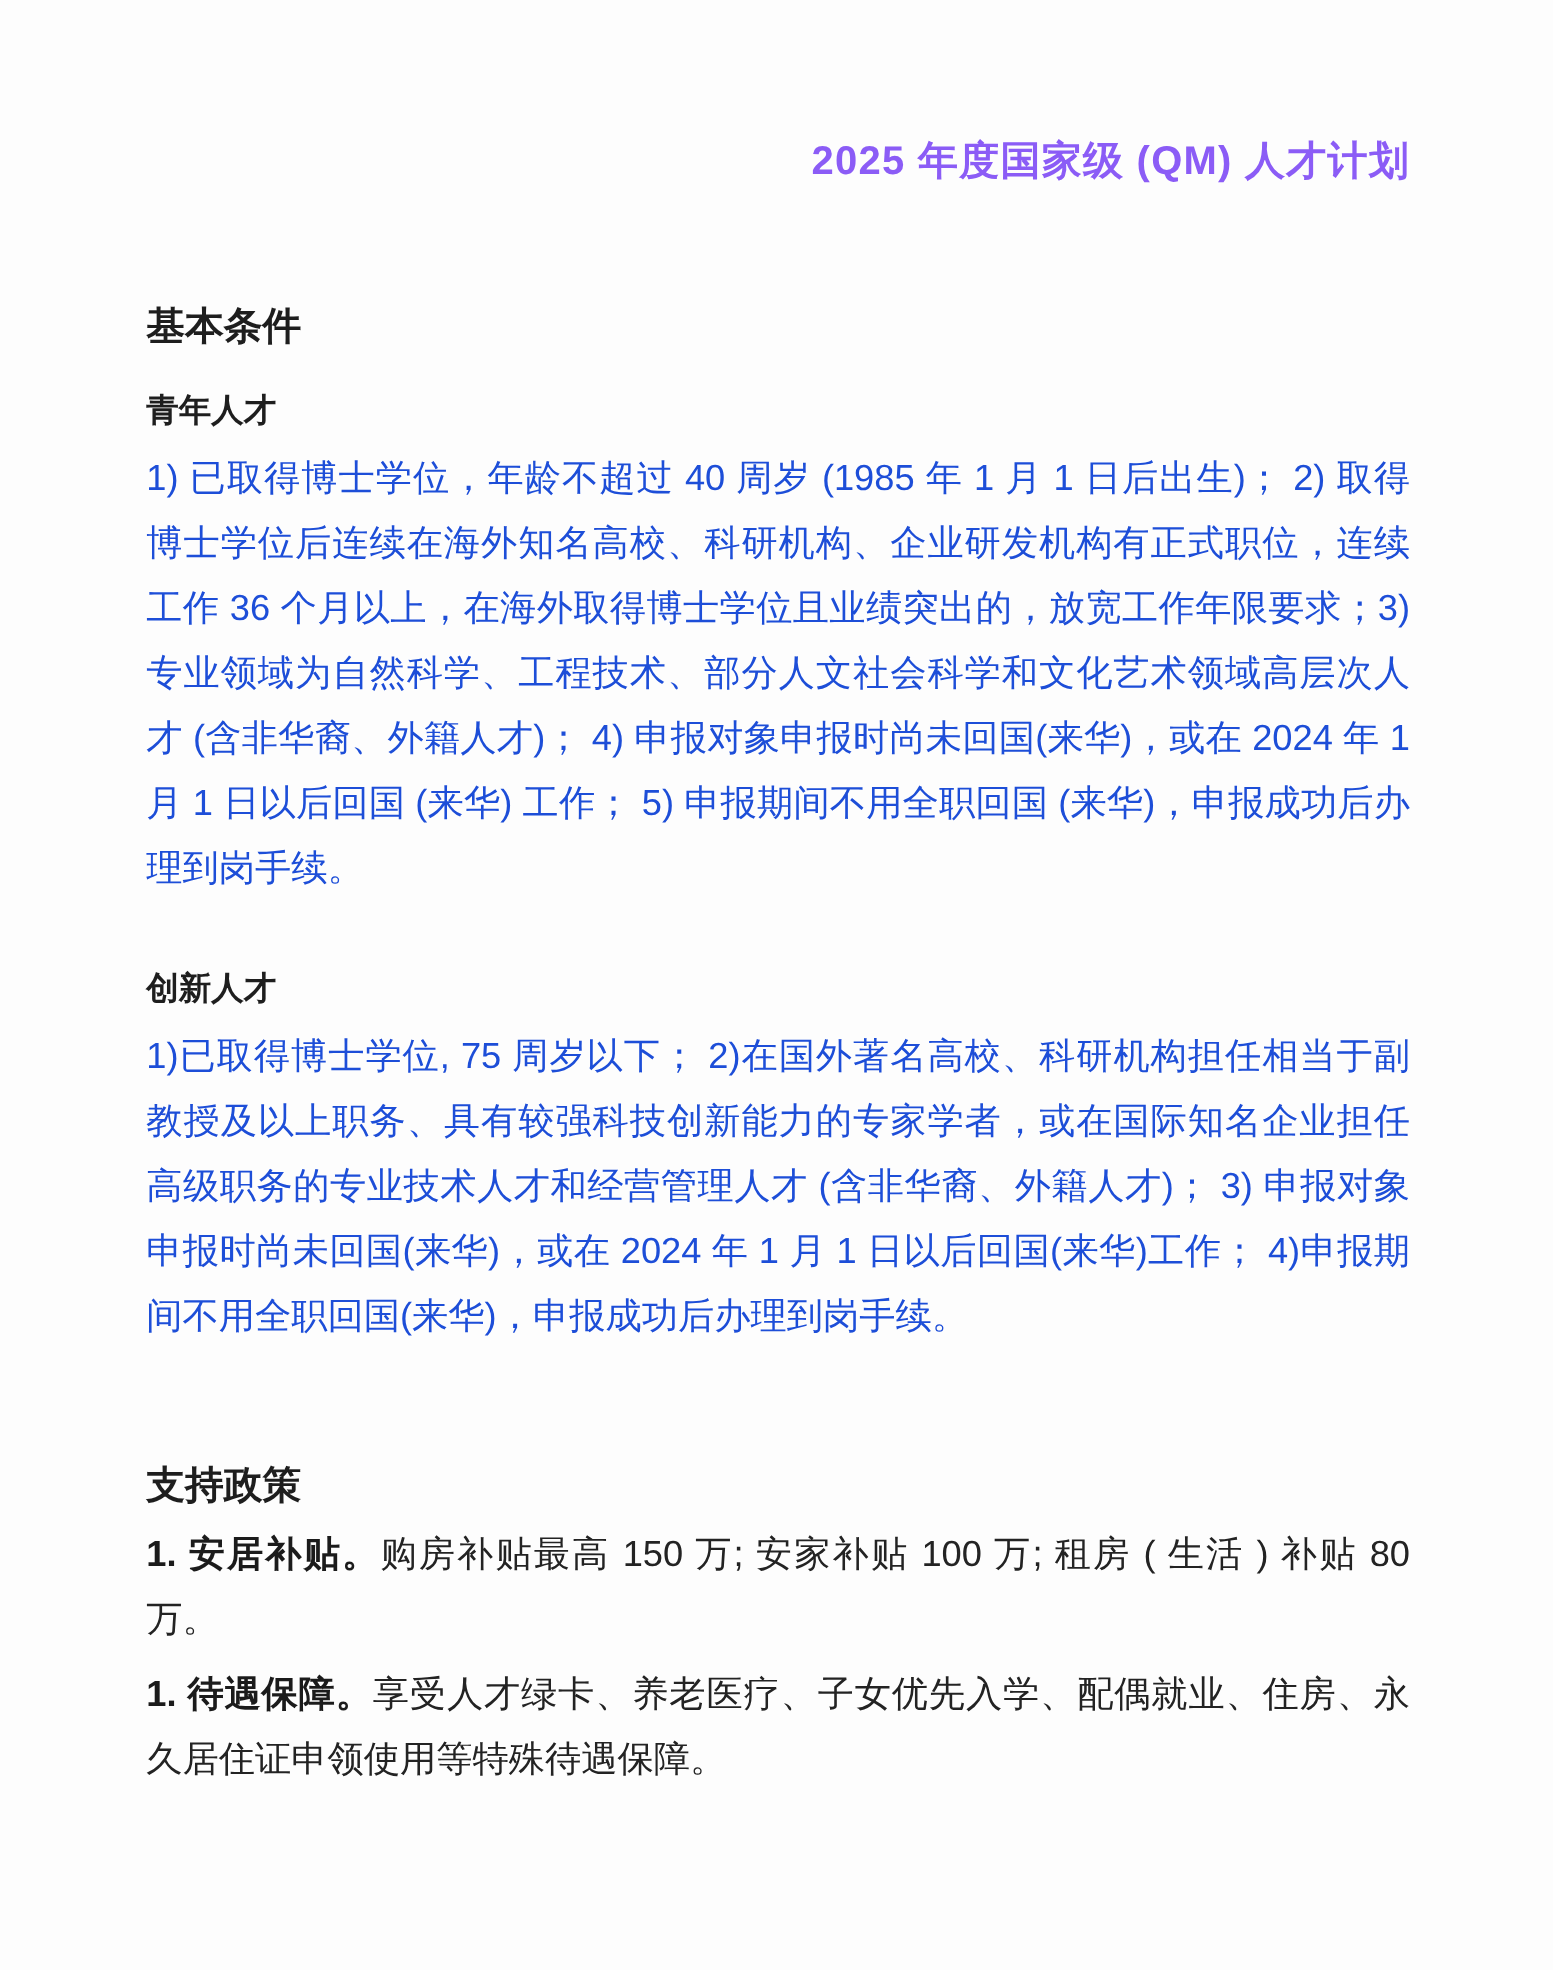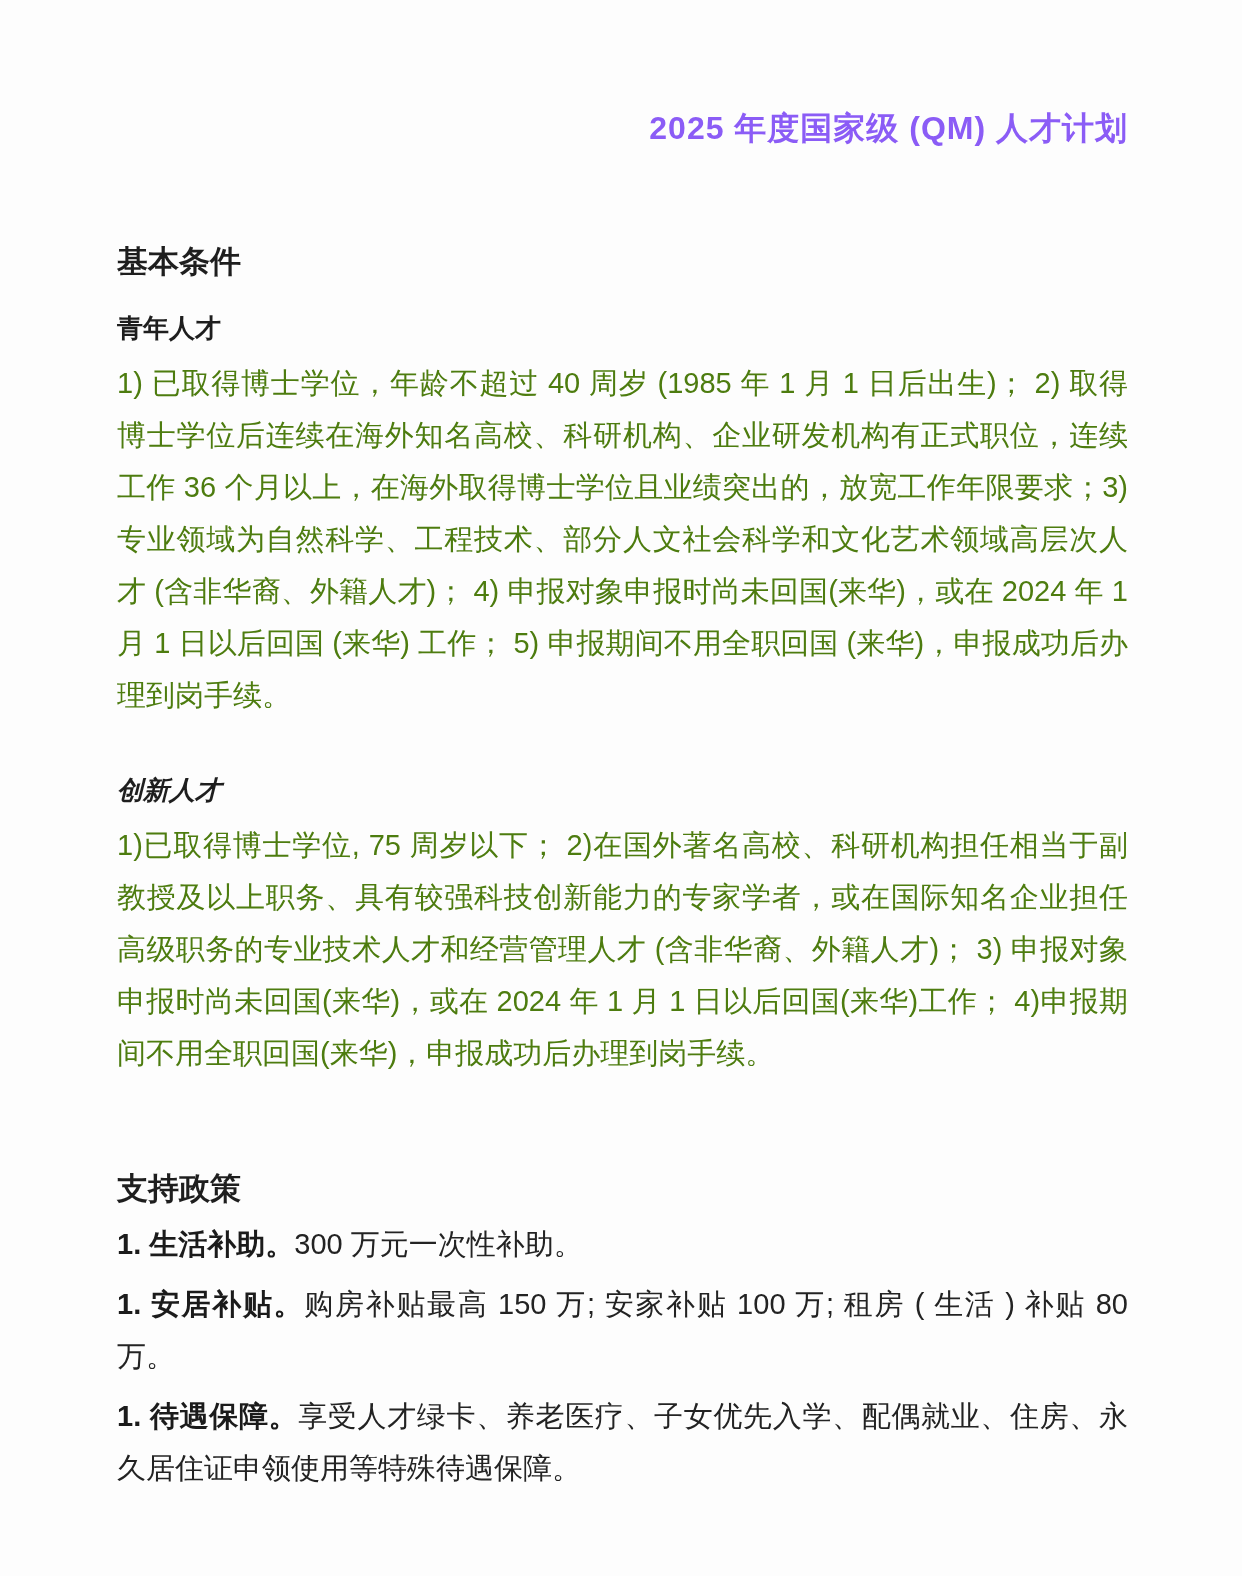--- a/index.html
+++ b/index.html
@@ -42,28 +42,27 @@
   }
   .sub-heading {
     font-size: 26px;
     line-height: 34px;
     font-weight: 700;
     margin: 28px 0 0 0;
     color: #1e1e1e;
   }
   .sub-heading.innovation {
     margin-top: 52px;
-    font-style: italic;
   }
   .body-para {
     font-size: 29px;
     line-height: 52px;
     margin: 12px 0 0 0;
     text-align: justify;
-    color: #4d7c0f;
+    color: #1d4ed8;
   }
   .policy-item {
     font-size: 29px;
     line-height: 52px;
     margin: 8px 0 0 0;
     text-align: justify;
     color: #232323;
   }
   .policy-label {
     font-weight: 700;
@@ -82,23 +81,20 @@
   <h3 class="sub-heading">青年人才</h3>
 
   <p class="body-para">1) 已取得博士学位，年龄不超过 40 周岁 (1985 年 1 月 1 日后出生)； 2) 取得博士学位后连续在海外知名高校、科研机构、企业研发机构有正式职位，连续工作 36 个月以上，在海外取得博士学位且业绩突出的，放宽工作年限要求；3) 专业领域为自然科学、工程技术、部分人文社会科学和文化艺术领域高层次人才 (含非华裔、外籍人才)； 4) 申报对象申报时尚未回国(来华)，或在 2024 年 1 月 1 日以后回国 (来华) 工作； 5) 申报期间不用全职回国 (来华)，申报成功后办理到岗手续。</p>
 
   <h3 class="sub-heading innovation">创新人才</h3>
 
   <p class="body-para">1)已取得博士学位, 75 周岁以下； 2)在国外著名高校、科研机构担任相当于副教授及以上职务、具有较强科技创新能力的专家学者，或在国际知名企业担任高级职务的专业技术人才和经营管理人才 (含非华裔、外籍人才)； 3) 申报对象申报时尚未回国(来华)，或在 2024 年 1 月 1 日以后回国(来华)工作； 4)申报期间不用全职回国(来华)，申报成功后办理到岗手续。</p>
 
   <h2 class="section-heading support">支持政策</h2>
 
-  <p class="policy-item">
-    <span class="policy-label">1. 生活补助。</span><span>300 万元一次性补助。</span>
-  </p>
 
 
   <p class="policy-item">
     <span class="policy-label">1. 安居补贴。</span><span>购房补贴最高 150 万; 安家补贴 100 万; 租房 ( 生活 ) 补贴 80 万。</span>
   </p>
 
   <p class="policy-item">
     <span class="policy-label">1. 待遇保障。</span><span>享受人才绿卡、养老医疗、子女优先入学、配偶就业、住房、永久居住证申领使用等特殊待遇保障。</span>
   </p>
 

